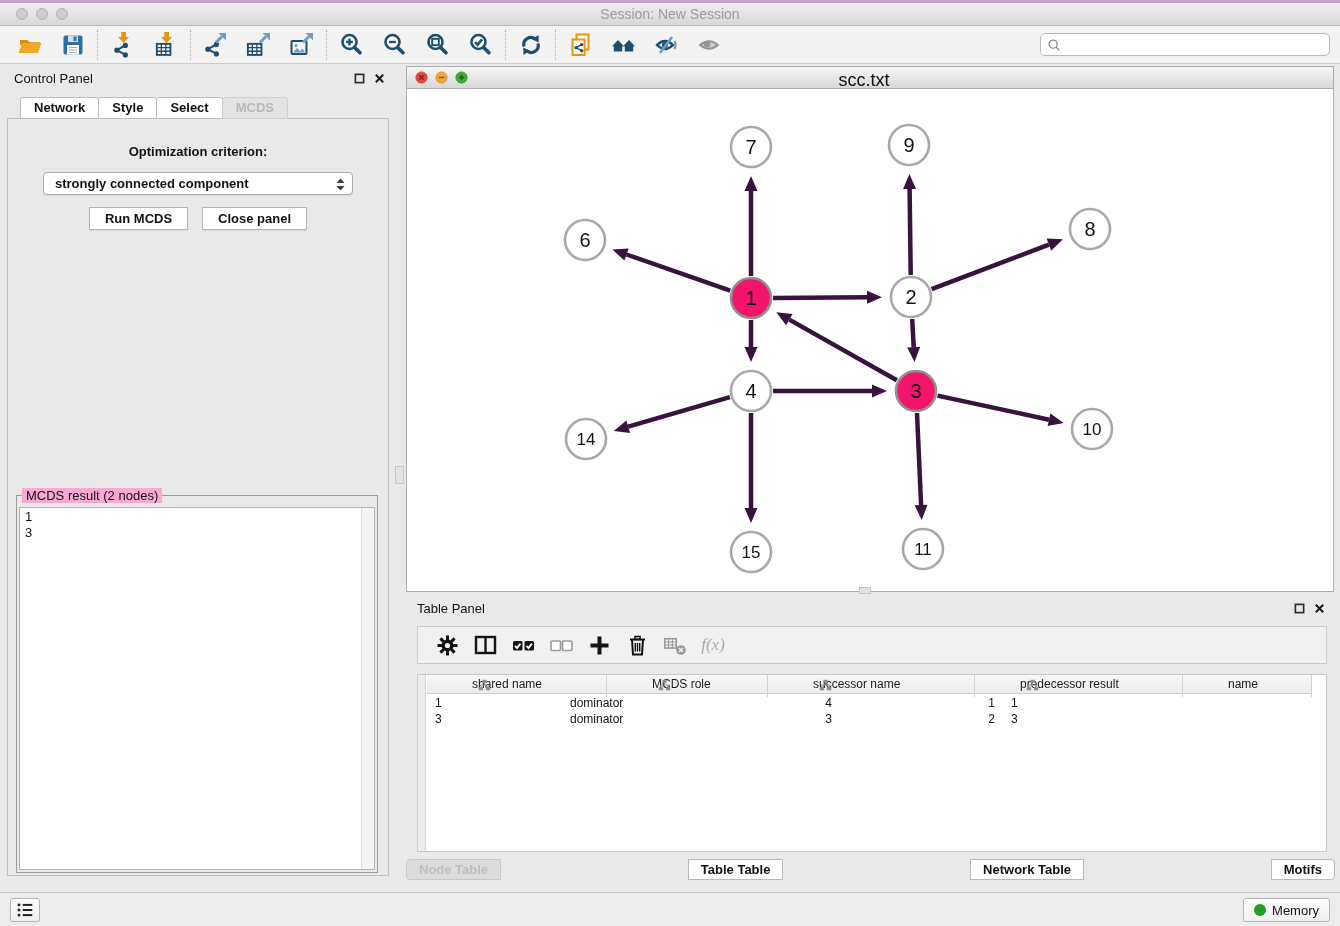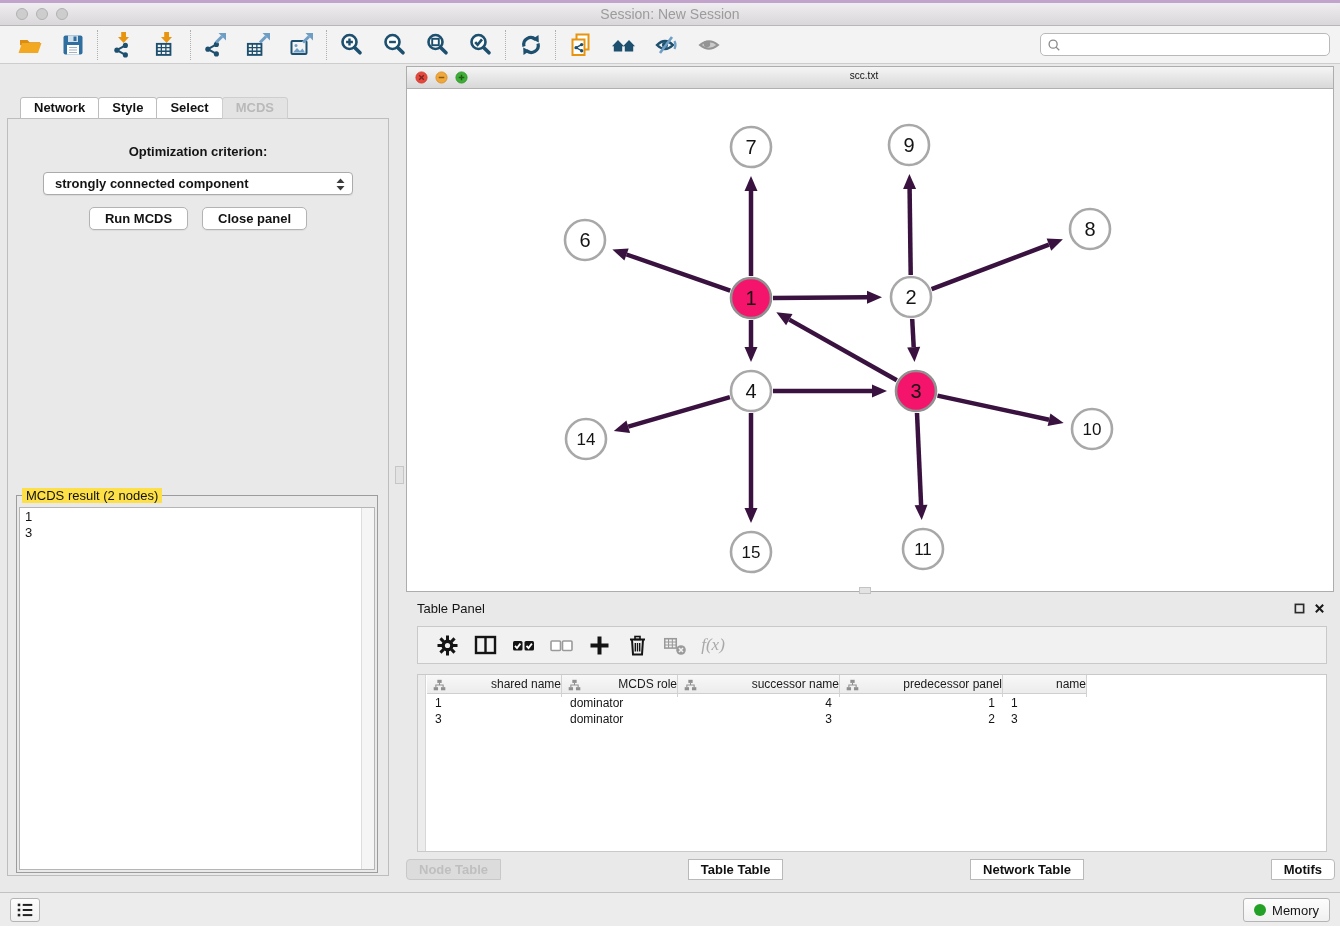--- a/index.html
+++ b/index.html
@@ -36,46 +36,46 @@
   .tab { height:22px; line-height:20px; padding:0 13px; font-size:13px; font-weight:bold; background:#fff;
     border:1px solid #bdbdbd; margin-right:-1px; border-radius:3px 3px 0 0; color:#111; }
   .tab-active-dim { background:#e3e3e3; color:#b9b9b9; border-color:#cecece; }
   .cp-content { position:absolute; top:52px; left:3px; right:5px; bottom:10px; border:1px solid #bdbdbd; background:#e9e9e9; }
   .opt-label { text-align:center; margin-top:25px; font-size:13px; font-weight:bold; }
   .select { position:relative; margin:13px auto 0; width:310px; height:23px; background:#fff;
     border:1px solid #ababab; border-radius:4px; display:flex; align-items:center; font-size:13px;
     font-weight:bold; padding-left:11px; box-shadow:0 1px 1px rgba(0,0,0,.07); }
   .select .chev { position:absolute; right:5px; top:4px; }
   .btn-row { display:flex; justify-content:center; gap:14px; margin-top:12px; }
-  .button { background:#fff; border:1px solid #b3b3b3; border-radius:5px; font-size:13px; font-weight:bold;
+  .button { background:#fff; border:1px solid #b3b3b3; border-radius:0; font-size:13px; font-weight:bold;
     padding:3px 15px; color:#111; box-shadow:0 1px 1px rgba(0,0,0,.06); }
   .fieldset { position:absolute; left:8px; right:10px; top:376px; bottom:2px; border:1px solid #9c9c9c; }
-  .legend { position:absolute; top:-8px; left:5px; background:#fde047; padding:0 4px; font-size:13px; color:#111; }
+  .legend { position:absolute; top:-8px; left:5px; background:#f9a8d4; padding:0 4px; font-size:13px; color:#111; }
   .result-area { position:absolute; left:2px; right:2px; top:11px; bottom:2px; background:#fff; border:1px solid #b5b5b5; }
   .res-line { font-size:13px; line-height:16px; padding-left:5px; }
   .scroll-track { position:absolute; right:0; top:0; bottom:0; width:13px; background:#f5f5f5; border-left:1px solid #ddd; }
   
   .network-window { position:absolute; left:406px; top:66px; width:928px; height:526px; background:#fff; border:1px solid #adadad; }
   .nw-titlebar { position:absolute; top:0; left:0; right:0; height:22px; background:linear-gradient(#f5f5f5,#d8d8d8);
     border-bottom:1px solid #b0b0b0; }
   .traffic-active { position:absolute; left:8px; top:4px; display:flex; gap:7px; }
-  .nw-title { position:absolute; left:0; right:12px; top:3px; text-align:center; font-size:10px; color:#111; }
+  .nw-title { position:absolute; left:0; right:12px; top:3px; text-align:center; font-size:18px; color:#111; }
   .nw-canvas { position:absolute; top:22px; left:0; width:926px; height:502px; }
   .nw-resize-handle { position:absolute; left:452px; bottom:-3px; width:12px; height:7px; background:#e3e3e3; border:1px solid #c3c3c3; }
   .v-divider-handle { position:absolute; left:395px; top:466px; width:9px; height:18px; background:#e3e3e3; border:1px solid #c6c6c6; }
   
   .table-panel { position:absolute; left:406px; top:596px; width:928px; height:290px; }
   .tp-toolbar { position:absolute; top:30px; left:11px; right:7px; height:38px; background:#f1f1f1;
     border:1px solid #c9c9c9; display:flex; align-items:center; padding-left:10px; }
   .tp-btn { width:38px; height:30px; display:flex; align-items:center; justify-content:center; }
   .fx { font-family:"Liberation Serif", serif; font-style:italic; font-size:17px; color:#a9a9a9; }
   .tp-table { position:absolute; top:78px; left:11px; right:7px; bottom:34px; background:#fff; border:1px solid #c9c9c9; overflow:hidden; }
   .gutter { position:absolute; left:0; top:0; bottom:0; width:8px; background:#ececec; border-right:1px solid #d7d7d7; }
   .thead { position:absolute; left:9px; top:0; height:19px; display:flex; background:linear-gradient(#f8f8f8,#ececec); border-bottom:1px solid #cfcfcf; }
-  .th { position:relative; height:22px; border-right:1px solid #d2d2d2; font-size:12px; text-align:right; line-height:18px; color:#1a1a1a; }
+  .th { position:relative; height:22px; border-right:1px solid #d2d2d2; font-size:12px; text-align:left; line-height:18px; color:#1a1a1a;margin-left:45px; }
   .th .col-ic { position:absolute; left:6px; top:3px; }
   .tbody { position:absolute; left:9px; top:20px; right:0; }
   .tr { display:flex; height:16px; }
   .td { font-size:12px; line-height:16px; padding:0 8px; }
   .tp-tabs { position:absolute; bottom:6px; left:0; right:0; display:flex; justify-content:space-between; }
   .btab { height:21px; line-height:19px; padding:0 12px; font-size:13px; font-weight:bold; background:#fff;
     border:1px solid #b9b9b9; margin-right:-1px; color:#111; }
   .btab:first-child { border-radius:4px 0 0 4px; }
   .btab:last-child { border-radius:0 4px 4px 0; }
   .btab-active-dim { background:#dcdcdc; color:#bfbfbf; border-color:#c8c8c8; }
@@ -259,20 +259,31 @@
 </div>
 <div class="search-box">
   <svg width="14" height="14" viewBox="0 0 16 16">
       <circle cx="7" cy="7" r="4.6" fill="none" stroke="#8a8a8a" stroke-width="1.5"></circle>
       <path d="M10.4 10.4 L14 14" stroke="#8a8a8a" stroke-width="1.5"></path>
     </svg>
   <input type="text" placeholder="" style="">
 </div>
 
 <div class="control-panel">
+  <div class="panel-titlebar">
+    <span>Control Panel</span>
+    <span class="panel-title-icons">
+      <svg width="11" height="11" viewBox="0 0 12 12">
+          <rect x="1.5" y="1.5" width="9" height="9" fill="none" stroke="#2b2b2b" stroke-width="1.8"></rect>
+        </svg>
+      <svg width="11" height="11" viewBox="0 0 12 12">
+          <path d="M2 2 L10 10 M10 2 L2 10" stroke="#1a1a1a" stroke-width="2.2"></path>
+        </svg>
+    </span>
+  </div>
   <div class="cp-tabs">
       <div class="tab">Network</div>
       <div class="tab">Style</div>
       <div class="tab">Select</div>
       <div class="tab tab-active-dim">MCDS</div>
     </div>
   <div class="cp-content">
     <div class="opt-label">Optimization criterion:</div>
     <div class="select">
       <span>strongly connected component</span>
@@ -469,21 +480,21 @@
               <rect x="5" y="0.5" width="5" height="3.6" fill="#8f8f8f"></rect>
               <path d="M7.5 4.1 V6.5 M3.3 9 V6.5 H11.7 V9" stroke="#8f8f8f" stroke-width="1.2" fill="none"></path>
               <rect x="0.8" y="9" width="5" height="3.6" fill="#8f8f8f"></rect>
               <rect x="9.2" y="9" width="5" height="3.6" fill="#8f8f8f"></rect>
             </svg></span><span>successor name</span></div>
         <div class="th" style="width: 163px;"><span class="col-ic"><svg width="13" height="12" viewBox="0 0 15 13">
               <rect x="5" y="0.5" width="5" height="3.6" fill="#8f8f8f"></rect>
               <path d="M7.5 4.1 V6.5 M3.3 9 V6.5 H11.7 V9" stroke="#8f8f8f" stroke-width="1.2" fill="none"></path>
               <rect x="0.8" y="9" width="5" height="3.6" fill="#8f8f8f"></rect>
               <rect x="9.2" y="9" width="5" height="3.6" fill="#8f8f8f"></rect>
-            </svg></span><span>predecessor panel</span></div>
+            </svg></span><span>predecessor result</span></div>
         <div class="th" style="width: 84px;"><span>name</span></div>
       </div>
     <div class="tbody">
         <div class="tr">
           <div class="td" style="width: 135px; text-align: left;">1</div>
           <div class="td" style="width: 116px; text-align: left;">dominator</div>
           <div class="td" style="width: 162px; text-align: right;">4</div>
           <div class="td" style="width: 163px; text-align: right;">1</div>
           <div class="td" style="width: 84px; text-align: left;">1</div>
         </div>

